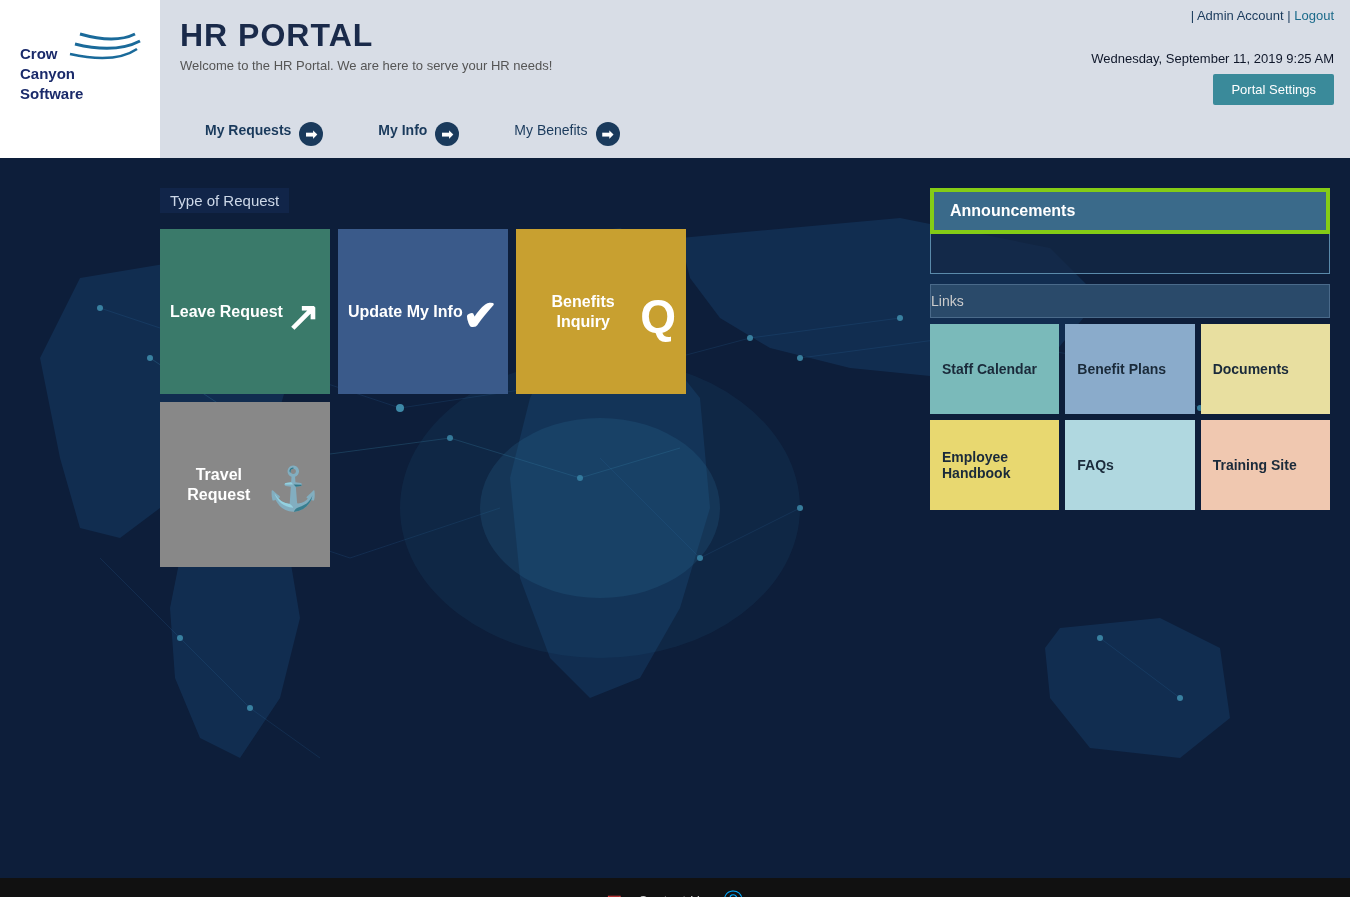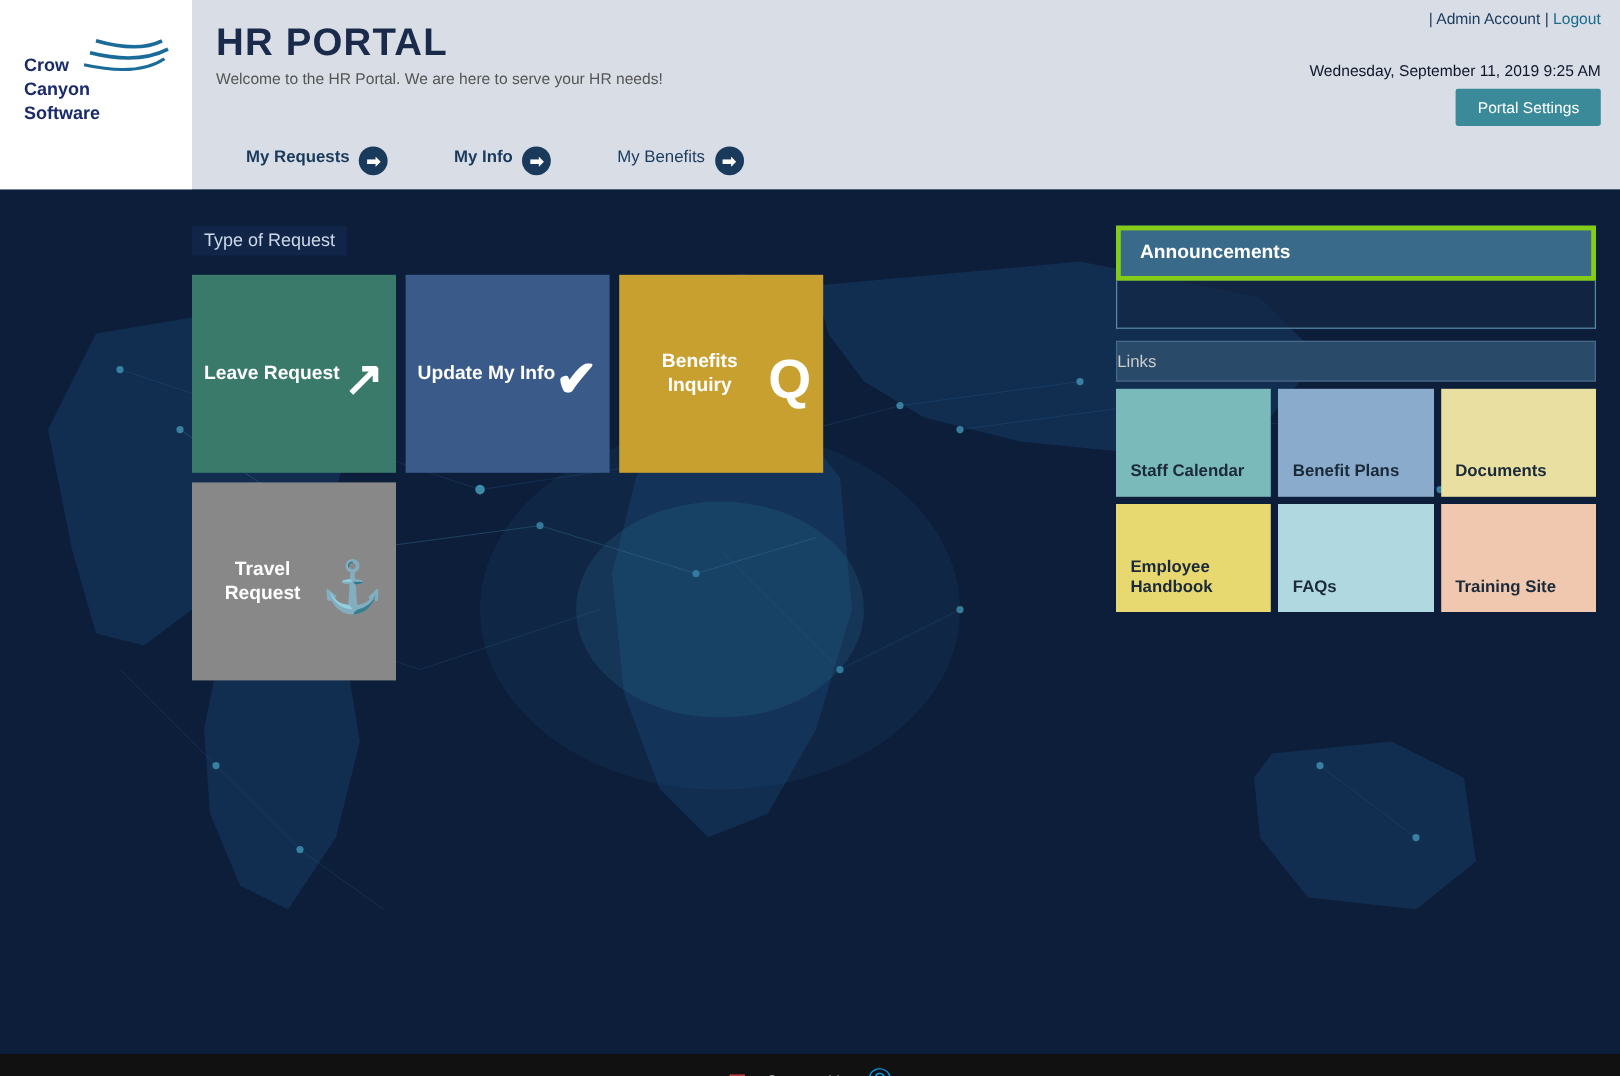--- a/index.html
+++ b/index.html
@@ -210,21 +210,21 @@
       gap: 6px;
       margin-top: 6px;
     }
     .link-tile {
       padding: 14px 12px;
       font-size: 14px;
       font-weight: bold;
       color: #1a2a3a;
       cursor: pointer;
       display: flex;
-      align-items: flex-end;
+      align-items: center;
       min-height: 90px;
     }
     .link-tile-teal { background: #7ababa; }
     .link-tile-blue { background: #8aabcb; }
     .link-tile-cream { background: #e8dfa0; }
     .link-tile-yellow { background: #e8d870; }
     .link-tile-lightblue { background: #b0d8e0; }
     .link-tile-peach { background: #f0c8b0; }
 
     

